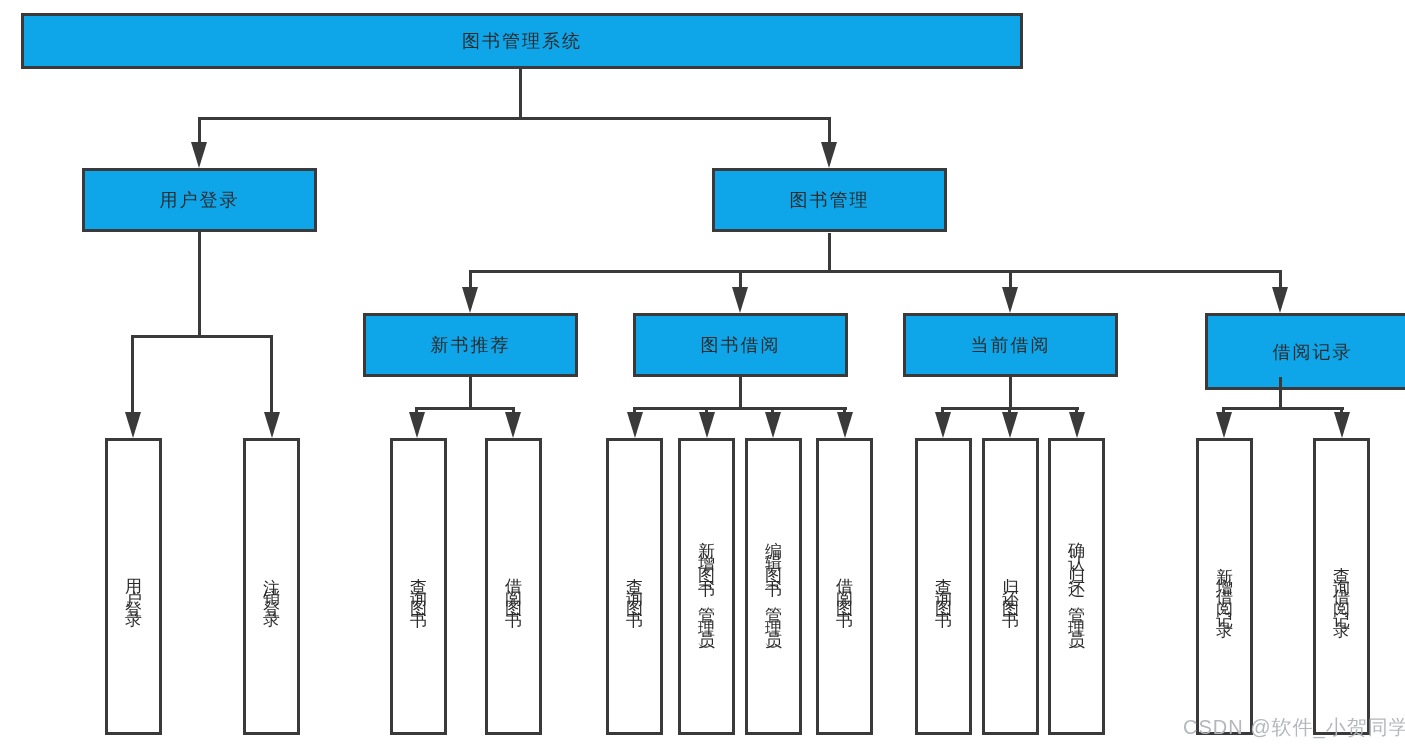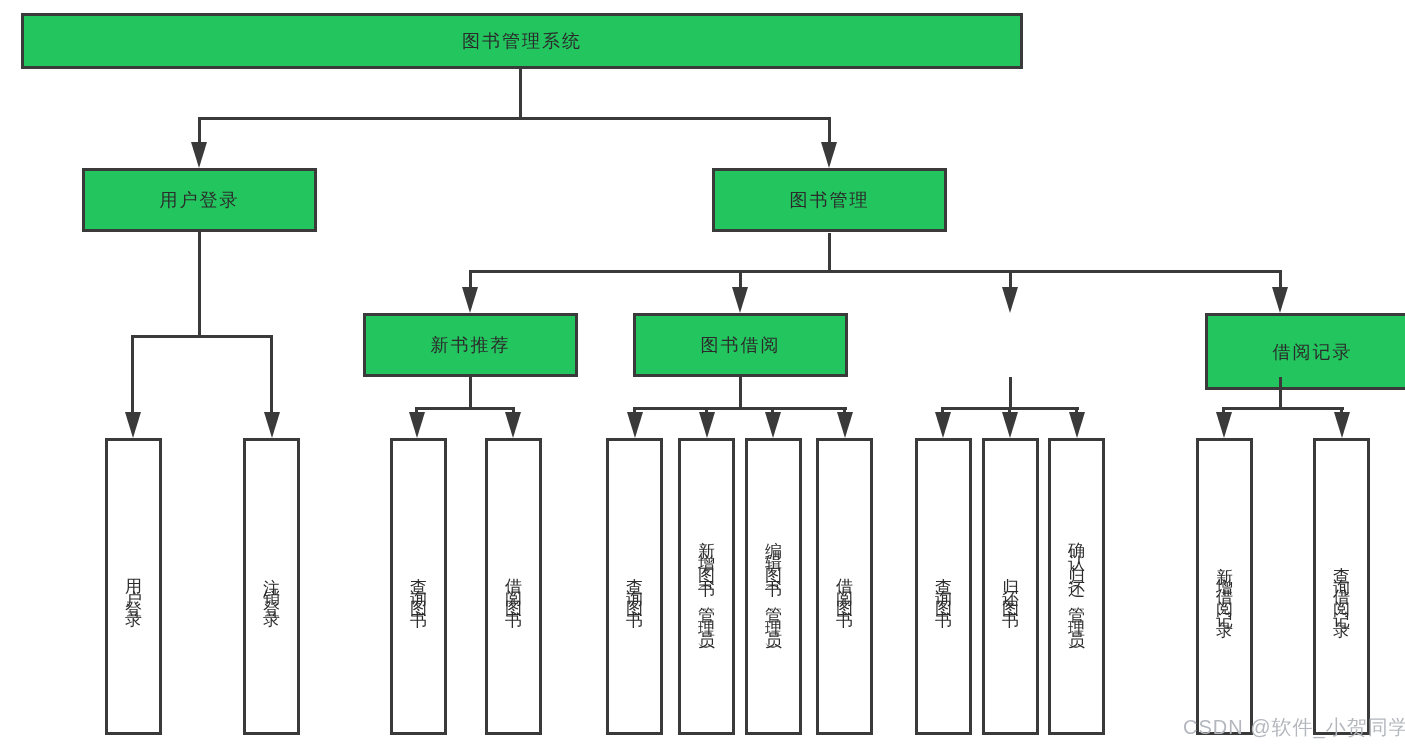--- a/index.html
+++ b/index.html
@@ -7,21 +7,21 @@
     position:relative;
     width:1405px;height:747px;
     background:#ffffff;
     font-family:"Liberation Sans","DejaVu Sans",sans-serif;
     overflow:hidden;
   }
   .hbox{
     position:absolute;
     box-sizing:border-box;
     border:3px solid #3a3a3a;
-    background:#22c55e;
+    background:#0ea5e9;
     display:flex;align-items:center;justify-content:center;
     font-size:18px;letter-spacing:2px;color:#2b2b2b;
   }
   .leaf{
     position:absolute;
     top:438px;width:57px;height:297px;
     box-sizing:border-box;
     border:3px solid #3a3a3a;
     background:#ffffff;
     display:flex;align-items:center;justify-content:center;
@@ -86,20 +86,23 @@
   <div class="arrowhead" style="left:1002px;top:287px;"></div>
   <div class="vline" style="left:1279px;top:270px;height:20px;"></div>
   <div class="arrowhead" style="left:1272px;top:287px;"></div>
 
   <div class="hbox" style="left:633px;top:313px;width:215px;height:64px;">
     <span>图书借阅</span>
   </div>
   <div class="hbox" style="left:363px;top:313px;width:215px;height:64px;">
     <span>新书推荐</span>
   </div>
+  <div class="hbox" style="left:903px;top:313px;width:215px;height:64px;">
+    <span>当前借阅</span>
+  </div>
   <div class="hbox" style="left:1173px;top:313px;width:215px;height:77px;margin-left:32px;">
     <span>借阅记录</span>
   </div>
 
   <div class="vline" style="left:469px;top:377px;height:33px;"></div>
   <div class="hline" style="left:415px;top:407px;width:100px;"></div>
   <div class="vline" style="left:415px;top:407px;height:8px;"></div>
   <div class="arrowhead" style="left:409px;top:412px;"></div>
   <div class="vline" style="left:512px;top:407px;height:8px;"></div>
   <div class="arrowhead" style="left:505px;top:412px;"></div>

